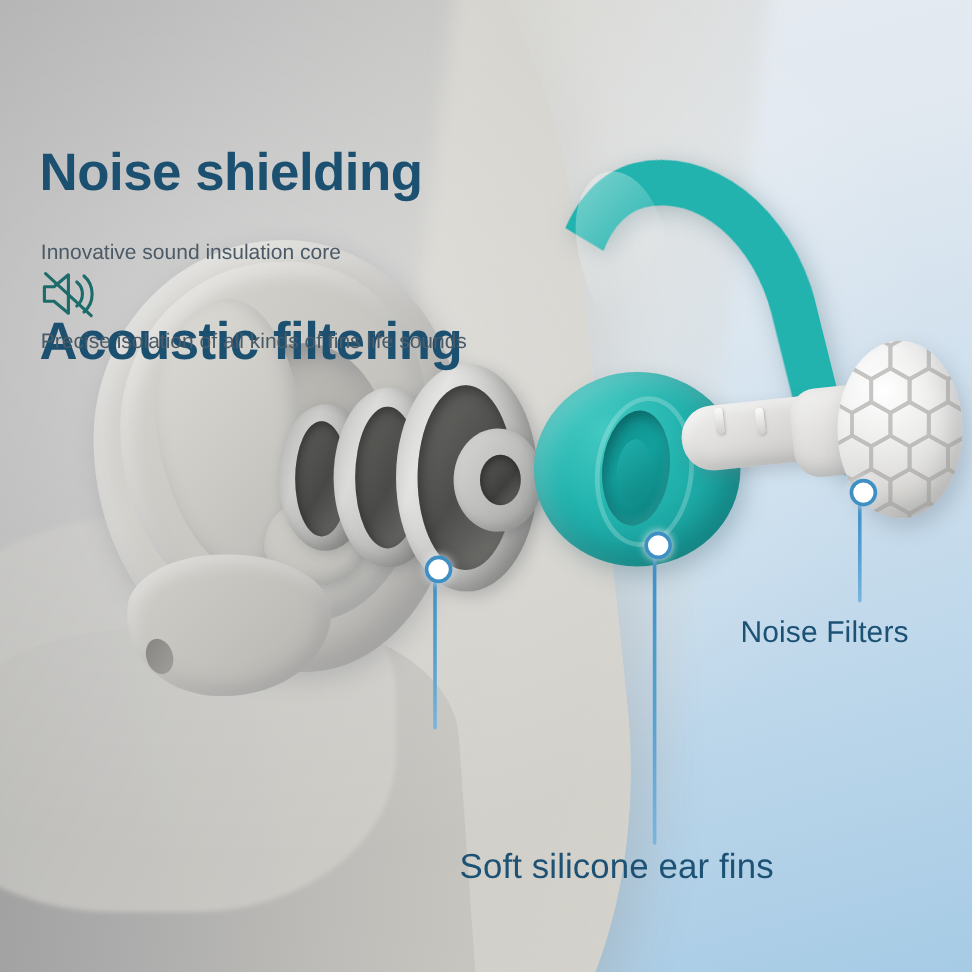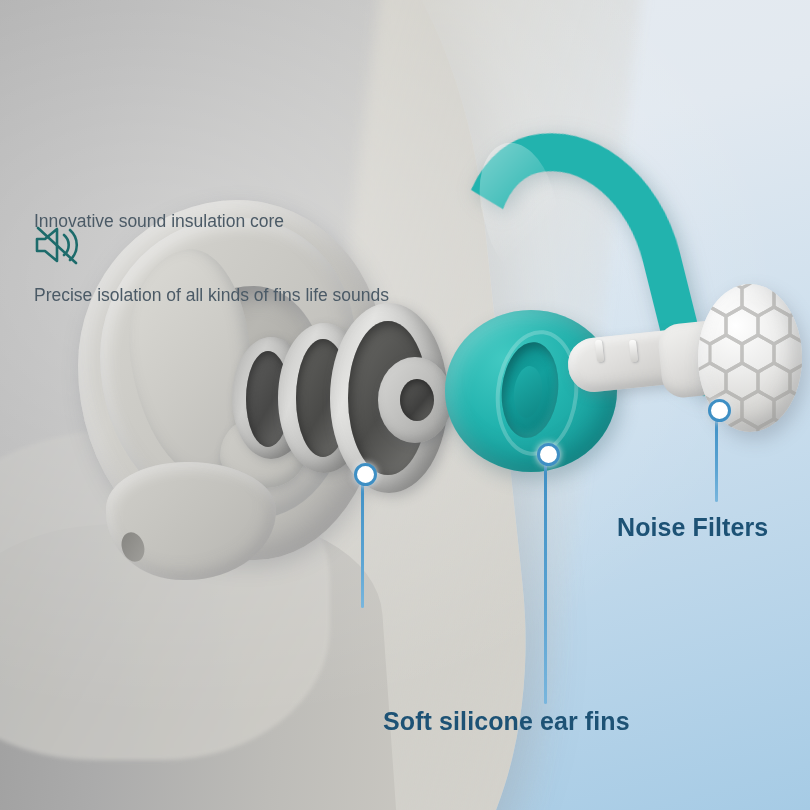--- a/index.html
+++ b/index.html
@@ -163,27 +163,27 @@
   .hexgrid{position:absolute;left:130px;top:2px;width:104px;height:148px;
     border-radius:50%;overflow:hidden;opacity:.55;}
   .hexgrid svg{position:absolute;left:-6px;top:-6px;}
 
   
   .callout-line{position:absolute;width:3px;border-radius:2px;
     background:linear-gradient(180deg,#3e8fc4 0%,#5aa3d2 60%,#79b6dd 100%);}
   .callout-dot{position:absolute;width:17px;height:17px;border-radius:50%;
     background:#ffffff;border:3px solid #3e8fc4;
     box-shadow:0 0 7px rgba(255,255,255,.95),0 1px 4px rgba(40,90,130,.4);}
-  .callout-label{position:absolute;color:#1d5275;font-weight:bold;
+  .callout-label{position:absolute;color:#1d5275;font-weight:normal;
     letter-spacing:.1px;line-height:1.22;white-space:pre;}
 
   
   .title{position:absolute;left:33px;top:26px;font-size:44px;font-weight:bold;
     color:#1b5070;line-height:1.07;letter-spacing:-.4px;white-space:pre;}
-  .subtitle{position:absolute;left:34px;top:159px;font-size:17.5px;
+  .subtitle{position:absolute;left:34px;top:148px;font-size:17.5px;
     color:#4b5a66;line-height:1.42;white-space:pre;}
   .mute-icon{position:absolute;left:33px;top:222px;width:52px;height:46px;}
 </style>
 </head>
 <body>
 
 <div id="page">
 
   <div class="bg-sky"></div>
   <div class="head"></div>
@@ -255,26 +255,30 @@
     </div>
   </div>
 
   <div class="callout-line" style="left:361px;top:480px;height:128px;"></div>
   <div class="callout-dot" style="left:354px;top:463px;"></div>
   <div class="callout-label" style="left:164px;top:608px;font-size:25px;text-align:center;width:400px;">
   </div>
 
   <div class="callout-line" style="left:544px;top:460px;height:244px;"></div>
   <div class="callout-dot" style="left:537px;top:443px;"></div>
-  <div class="callout-label" style="left:383px;top:706px;font-size:25px;">Soft silicone ear fins</div>
+  <div class="callout-label" style="left:383px;top:706px;font-size:29px;">Soft silicone ear fins</div>
 
   <div class="callout-line" style="left:715px;top:416px;height:86px;"></div>
   <div class="callout-dot" style="left:708px;top:399px;"></div>
   <div class="callout-label" style="left:617px;top:512px;font-size:25px;">Noise Filters</div>
 
+  <div class="title">
+    <div>Noise shielding</div>
+    <div>Acoustic filtering</div>
+  </div>
 
   <div class="subtitle">
     <div>Innovative sound insulation core</div>
     <div>Precise isolation of all kinds of fins life sounds</div>
   </div>
 
   <div class="mute-icon">
     <svg width="52" height="46" viewBox="0 0 52 46">
       <g fill="none" stroke="#1d6b6b" stroke-width="2.6" stroke-linecap="round" stroke-linejoin="round">
         <path d="M4 17 h8 L24 7 v32 L12 29 H4 z"></path>

